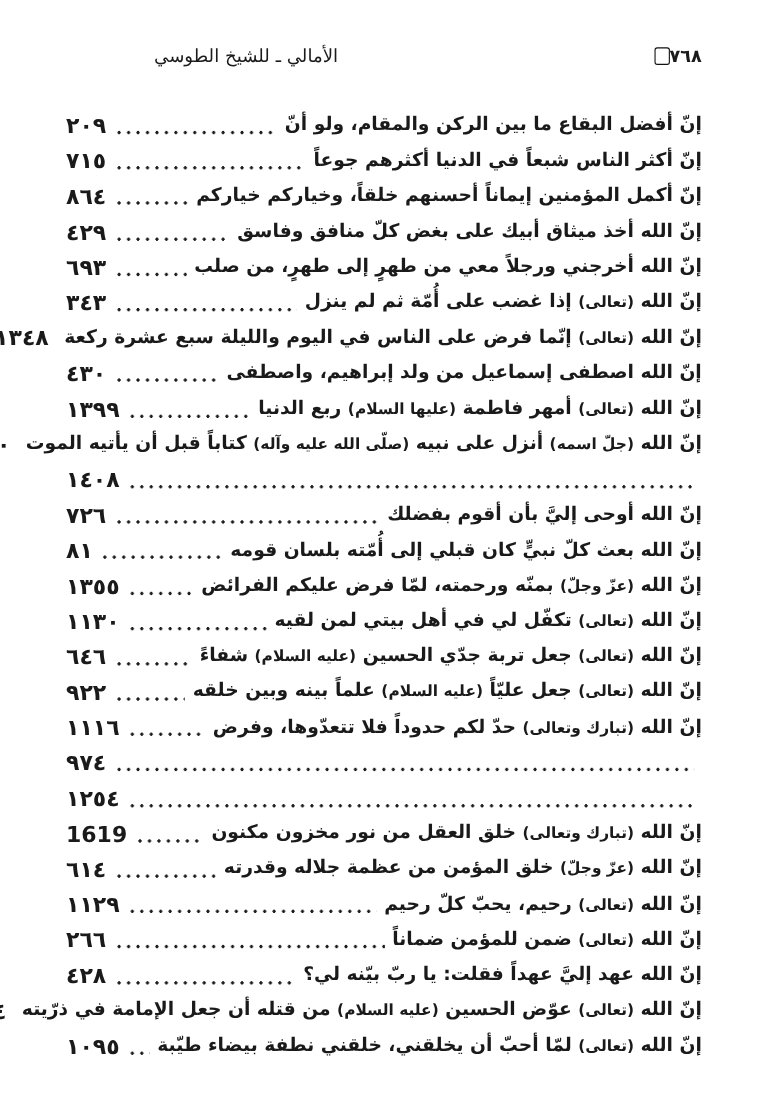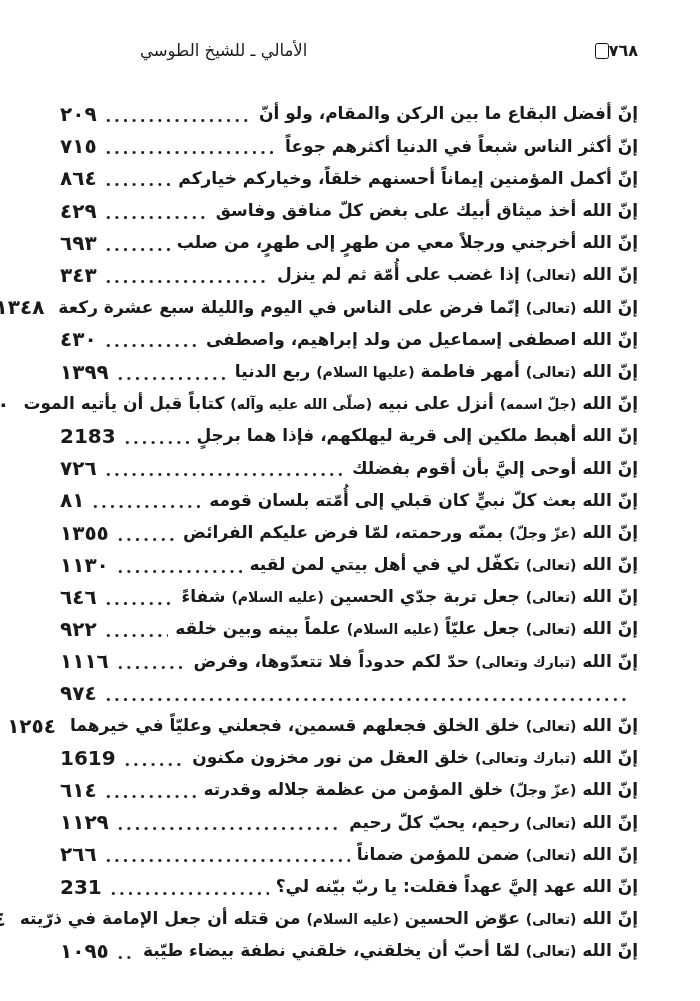--- a/index.html
+++ b/index.html
@@ -153,23 +153,22 @@
     <span class="entry-page">١٣٩٩</span>
   </div>
 
   <div class="entry">
     <span class="entry-text">إنّ الله <span class="paren">(جلّ اسمه)</span> أنزل على نبيه <span class="paren">(صلّى الله عليه وآله)</span> كتاباً قبل أن يأتيه الموت</span>
     <span class="leader"></span>
     <span class="entry-page">٩٩٠</span>
   </div>
 
   <div class="entry">
-    <span class="entry-text">إنّ الله أهبط ملكين إلى قرية ليهلكهم، فإذا هما برجلٍ</span>
-    <span class="leader"></span>
-    <span class="entry-page">2183</span>
+    <span class="leader"></span>
+    <span class="entry-page">١٤٠٨</span>
   </div>
 
   <div class="entry">
     <span class="entry-text">إنّ الله أوحى إليَّ بأن أقوم بفضلك</span>
     <span class="leader"></span>
     <span class="entry-page">٧٢٦</span>
   </div>
 
   <div class="entry">
     <span class="entry-text">إنّ الله بعث كلّ نبيٍّ كان قبلي إلى أُمّته بلسان قومه</span>
@@ -206,21 +205,20 @@
     <span class="leader"></span>
     <span class="entry-page">١١١٦</span>
   </div>
 
   <div class="entry">
     <span class="leader"></span>
     <span class="entry-page">٩٧٤</span>
   </div>
 
   <div class="entry">
-    <span class="entry-text">إنّ الله <span class="paren">(تعالى)</span> خلق الخلق فجعلهم قسمين، فجعلني وعليّاً في خيرهما</span>
     <span class="leader"></span>
     <span class="entry-page">١٢٥٤</span>
   </div>
 
   <div class="entry">
     <span class="entry-text">إنّ الله <span class="paren">(تبارك وتعالى)</span> خلق العقل من نور مخزون مكنون</span>
     <span class="leader"></span>
     <span class="entry-page">1619</span>
   </div>
 
@@ -238,21 +236,21 @@
 
   <div class="entry">
     <span class="entry-text">إنّ الله <span class="paren">(تعالى)</span> ضمن للمؤمن ضماناً</span>
     <span class="leader"></span>
     <span class="entry-page">٢٦٦</span>
   </div>
 
   <div class="entry">
     <span class="entry-text">إنّ الله عهد إليَّ عهداً فقلت: يا ربّ بيّنه لي؟</span>
     <span class="leader"></span>
-    <span class="entry-page">231</span>
+    <span class="entry-page">٤٢٨</span>
   </div>
 
   <div class="entry">
     <span class="entry-text">إنّ الله <span class="paren">(تعالى)</span> عوّض الحسين <span class="paren">(عليه السلام)</span> من قتله أن جعل الإمامة في ذرّيته</span>
     <span class="leader"></span>
     <span class="entry-page">٦٤٤</span>
   </div>
 
   <div class="entry">
     <span class="entry-text">إنّ الله <span class="paren">(تعالى)</span> لمّا أحبّ أن يخلقني، خلقني نطفة بيضاء طيّبة</span>

